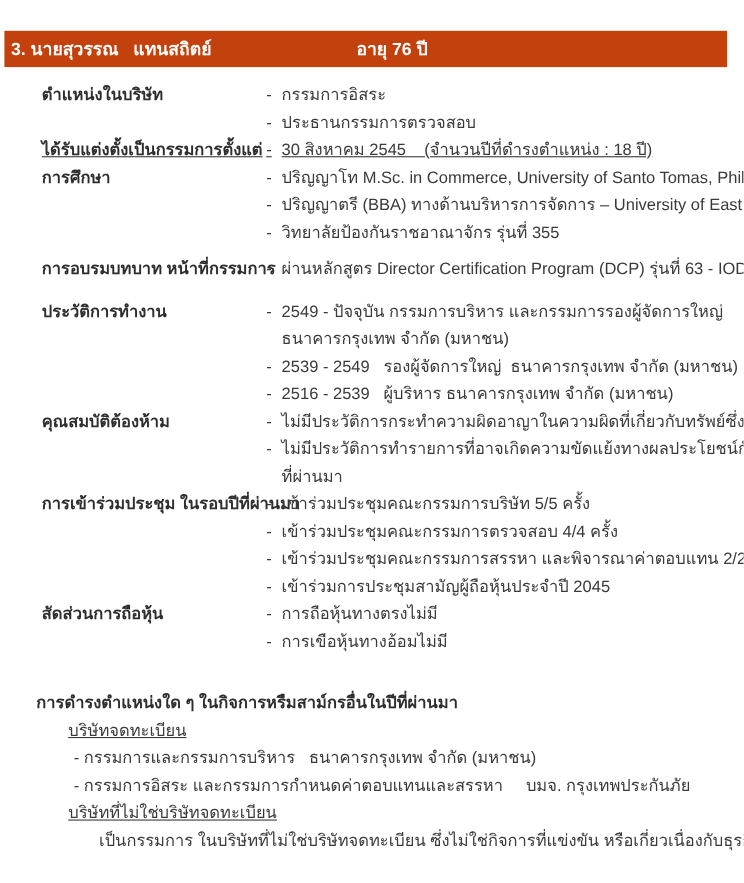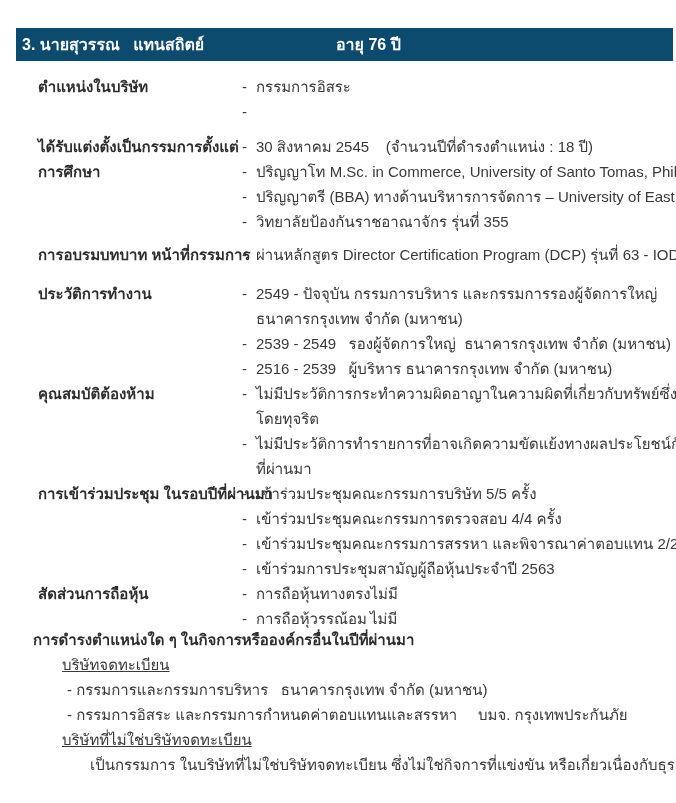--- a/index.html
+++ b/index.html
@@ -2,31 +2,31 @@
 <html><head>
 <meta charset="utf-8">
 <style>
   * { margin:0; padding:0; box-sizing:border-box; }
   html,body { width:676px; height:803px; background:#ffffff; overflow:hidden; }
   body { font-family:"Liberation Sans","DejaVu Sans",sans-serif; color:#3a3a3a; }
   .page { position:relative; width:676px; height:803px; background:#fff; }
 
   
   .title-bar {
-    position:absolute; left:16px; top:28px; width:657px; height:33px;
-    background:#0c4a6e; color:#ffffff; display:flex; align-items:center;
+    position:absolute; left:4px; top:28px; width:657px; height:33px;
+    background:#c2410c; color:#ffffff; display:flex; align-items:center;
     font-weight:bold; font-size:16px;
   }
   .title-bar .name { margin-left:6px; white-space:nowrap; }
   .title-bar .age  { position:absolute; left:320px; white-space:nowrap;text-align:right; }
 
   
   .content { position:absolute; top:74px; left:0; width:676px; }
   .section { display:flex; align-items:flex-start; }
-  .section:nth-child(2) { margin-top:10px; }
+  .section:nth-child(2) { margin-top:0;text-decoration:underline; }
   .section:nth-child(4) { margin-top:8px; }
   .section:nth-child(5) { margin-top:14px; }
   .label {
     flex:none; width:204px; margin-left:38px;
     font-weight:bold; font-size:15px; color:#2e2e2e; line-height:25px;
     white-space:nowrap;
   }
   .vals { flex:1; min-width:0; }
   .line { display:flex; line-height:25px; font-size:15px; white-space:nowrap; }
   .line .dash { flex:none; width:14px; }
@@ -58,20 +58,21 @@
   <div class="content" id="sections">
       <div class="section">
         <div class="label">ตำแหน่งในบริษัท</div>
         <div class="vals">
           <div class="line">
             <span class="dash">-</span>
             <span class="t">กรรมการอิสระ</span>
           </div>
           <div class="line">
             <span class="dash">-</span>
+            <span class="t">ประธานกรรมการตรวจสอบ</span>
           </div>
         </div>
       </div>
       <div class="section">
         <div class="label">ได้รับแต่งตั้งเป็นกรรมการตั้งแต่</div>
         <div class="vals">
           <div class="line">
             <span class="dash">-</span>
             <span class="t">30 สิงหาคม 2545&nbsp;&nbsp;&nbsp;&nbsp;(จำนวนปีที่ดำรงตำแหน่ง : 18 ปี)</span>
           </div>
@@ -123,23 +124,20 @@
           </div>
         </div>
       </div>
       <div class="section">
         <div class="label">คุณสมบัติต้องห้าม</div>
         <div class="vals">
           <div class="line">
             <span class="dash">-</span>
             <span class="t">ไม่มีประวัติการกระทำความผิดอาญาในความผิดที่เกี่ยวกับทรัพย์ซึ่งได้กระทำ</span>
           </div>
-          <div class="line cont">
-            <span class="t">โดยทุจริต</span>
-          </div>
           <div class="line">
             <span class="dash">-</span>
             <span class="t">ไม่มีประวัติการทำรายการที่อาจเกิดความขัดแย้งทางผลประโยชน์กับบริษัทในรอบปี</span>
           </div>
           <div class="line cont">
             <span class="t">ที่ผ่านมา</span>
           </div>
         </div>
       </div>
       <div class="section">
@@ -152,43 +150,43 @@
           <div class="line">
             <span class="dash">-</span>
             <span class="t">เข้าร่วมประชุมคณะกรรมการตรวจสอบ 4/4 ครั้ง</span>
           </div>
           <div class="line">
             <span class="dash">-</span>
             <span class="t">เข้าร่วมประชุมคณะกรรมการสรรหา และพิจารณาค่าตอบแทน 2/2 ครั้ง</span>
           </div>
           <div class="line">
             <span class="dash">-</span>
-            <span class="t">เข้าร่วมการประชุมสามัญผู้ถือหุ้นประจำปี 2563</span>
+            <span class="t">เข้าร่วมการประชุมสามัญผู้ถือหุ้นประจำปี 2045</span>
           </div>
         </div>
       </div>
       <div class="section">
         <div class="label">สัดส่วนการถือหุ้น</div>
         <div class="vals">
           <div class="line">
             <span class="dash">-</span>
             <span class="t1">การถือหุ้นทางตรง</span>
             <span class="t2">ไม่มี</span>
           </div>
           <div class="line">
             <span class="dash">-</span>
-            <span class="t1">การถือหุ้วรรณ้อม</span>
+            <span class="t1">การเขือหุ้นทางอ้อม</span>
             <span class="t2">ไม่มี</span>
           </div>
         </div>
       </div>
     </div>
 
   <div class="bottom">
-    <div class="bottom-heading">การดำรงตำแหน่งใด ๆ ในกิจการหรือองค์กรอื่นในปีที่ผ่านมา</div>
+    <div class="bottom-heading">การดำรงตำแหน่งใด ๆ ในกิจการหรืมสาม์กรอื่นในปีที่ผ่านมา</div>
     <div id="groups">
         <div class="group">
           <div class="subheading">บริษัทจดทะเบียน</div>
           <div class="group-line">- กรรมการและกรรมการบริหาร&nbsp;&nbsp;&nbsp;ธนาคารกรุงเทพ จำกัด (มหาชน)</div>
           <div class="group-line">- กรรมการอิสระ และกรรมการกำหนดค่าตอบแทนและสรรหา&nbsp;&nbsp;&nbsp;&nbsp;&nbsp;บมจ. กรุงเทพประกันภัย</div>
         </div>
         <div class="group">
           <div class="subheading">บริษัทที่ไม่ใช่บริษัทจดทะเบียน</div>
           <div class="group-paragraph">เป็นกรรมการ ในบริษัทที่ไม่ใช่บริษัทจดทะเบียน ซึ่งไม่ใช่กิจการที่แข่งขัน หรือเกี่ยวเนื่องกับธุรกิจ จำนวน 2 แห่ง</div>
         </div>

